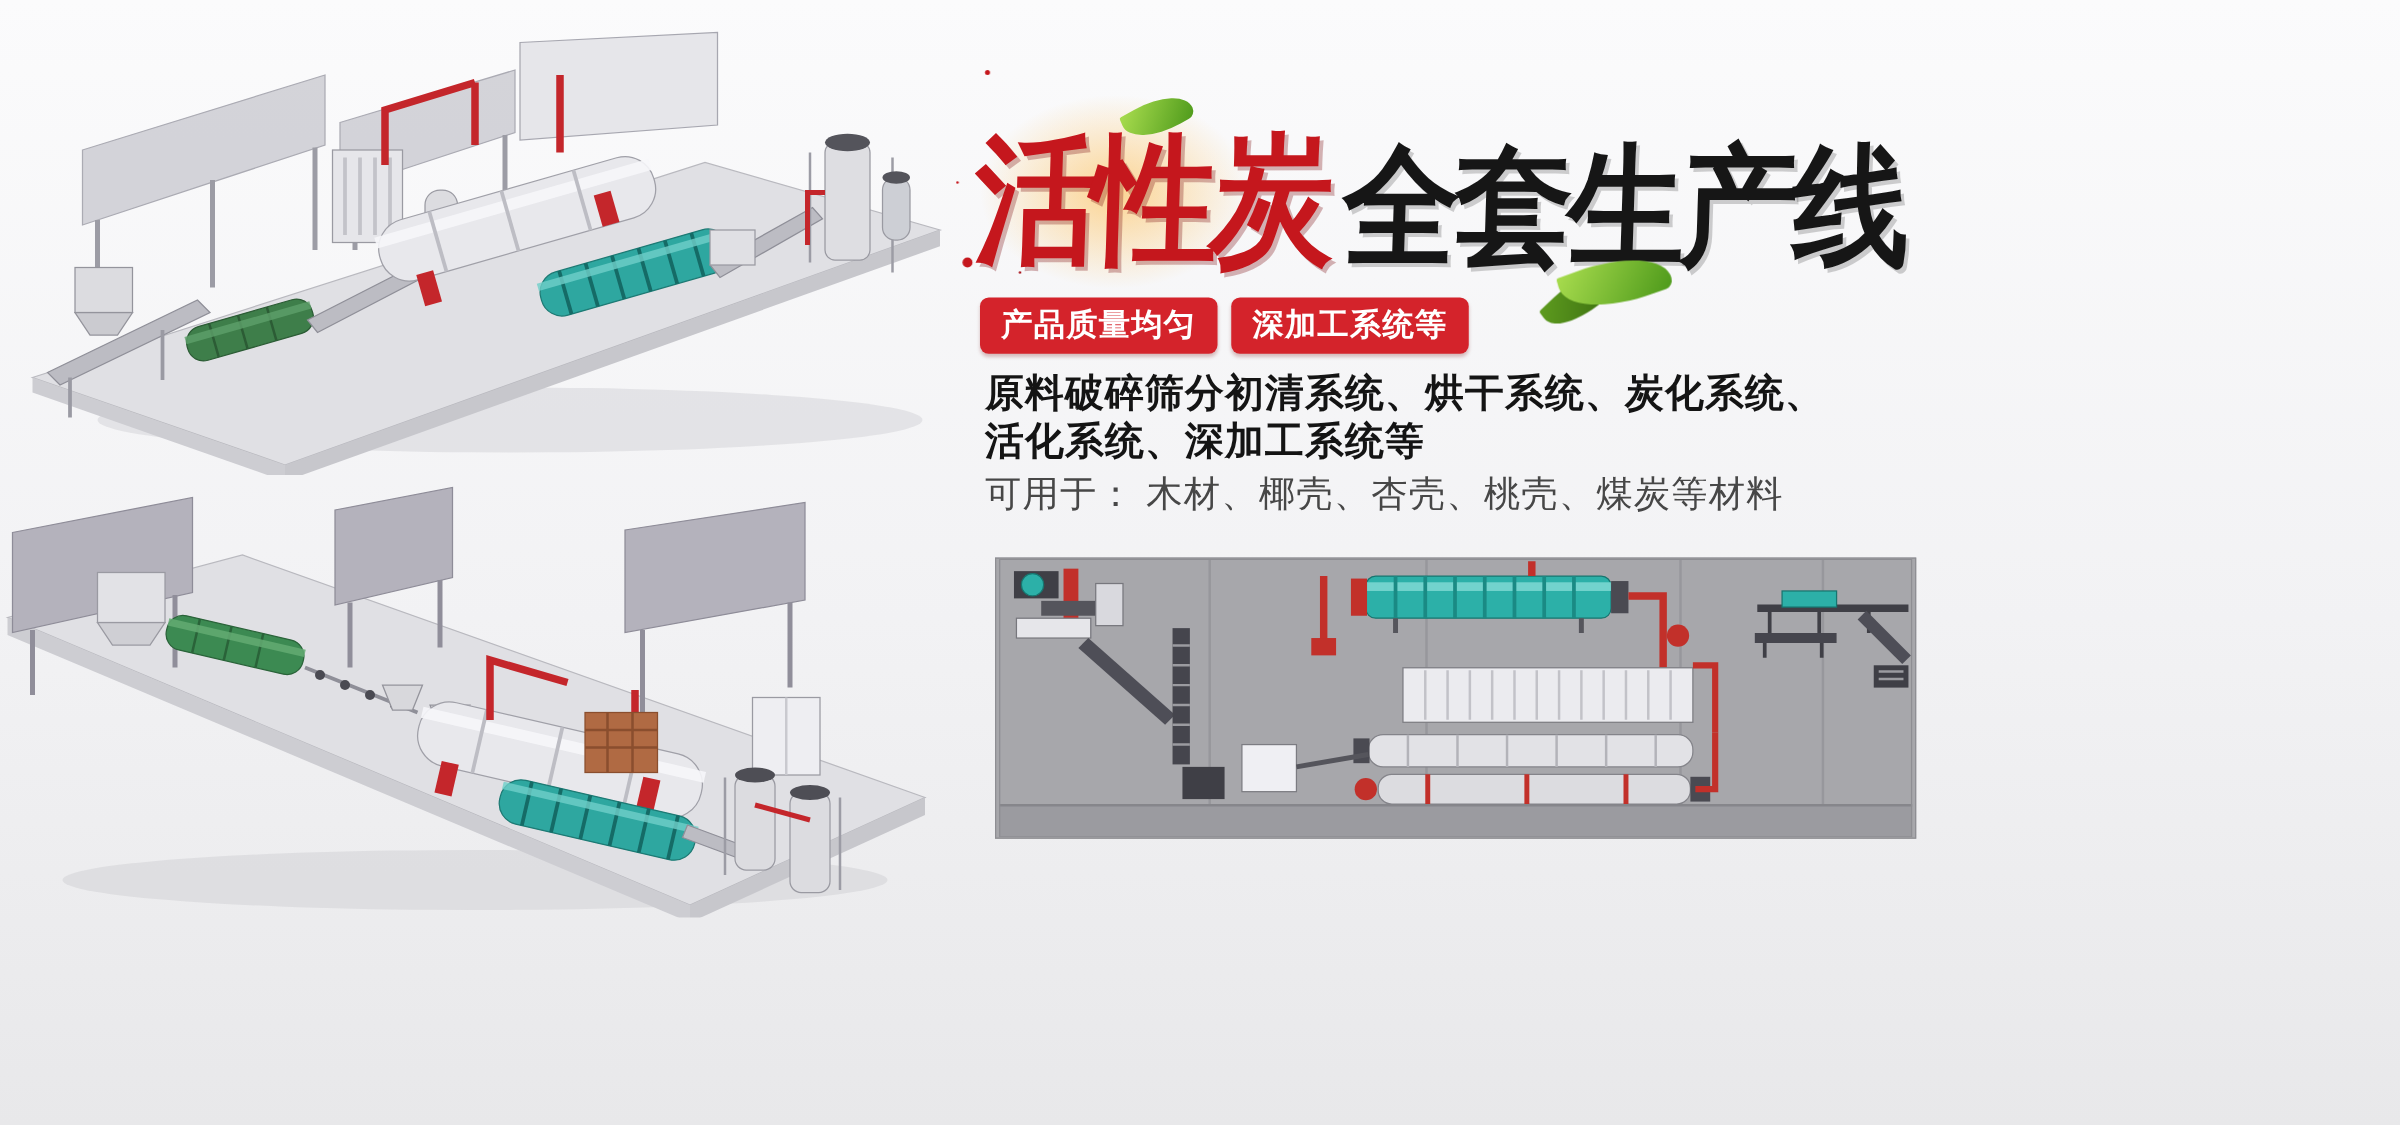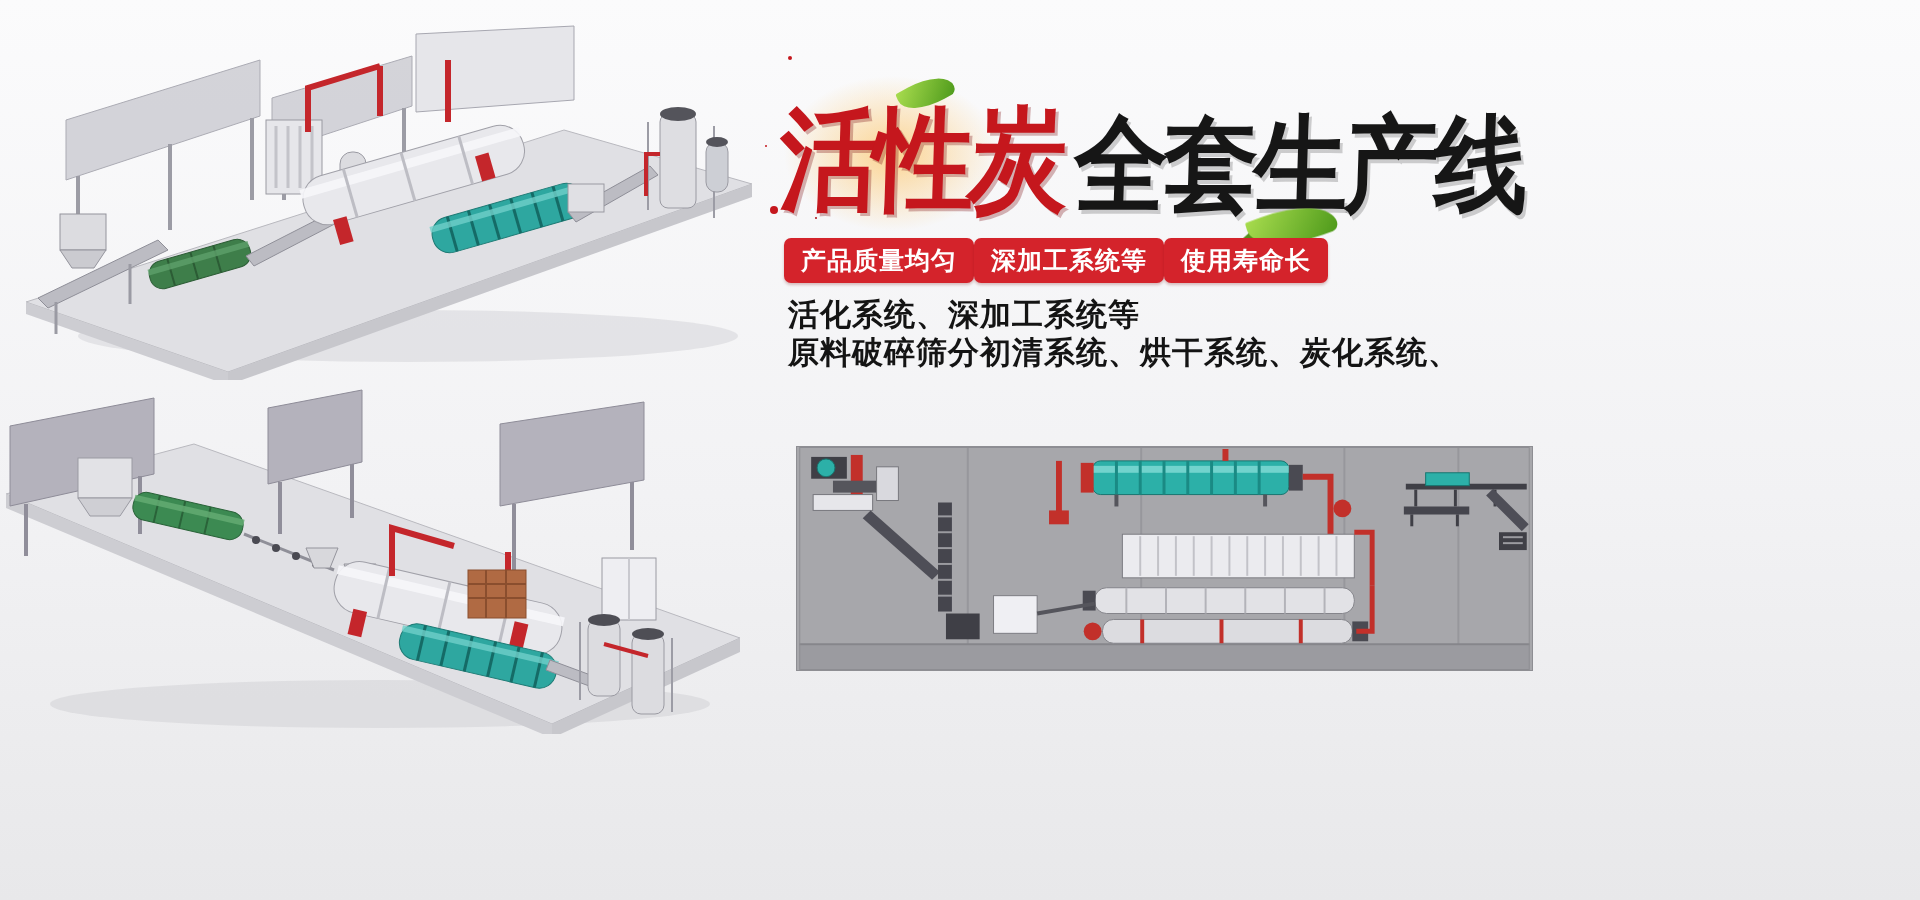--- a/index.html
+++ b/index.html
@@ -21,21 +21,21 @@
   .t-black{font-size:94px;font-weight:900;color:var(--title-black,#161616);letter-spacing:-4px;margin-left:12px;
     text-shadow:3px 3px 0 rgba(0,0,0,.18);transform:skewX(-2deg);}
   .leaf{position:absolute;background:linear-gradient(135deg,#a8dc4e,#4e9a1b);pointer-events:none;}
   .leaf-1{width:56px;height:25px;left:118px;top:-6px;border-radius:2px 100% 8px 100%;transform:rotate(-26deg);}
   .leaf-2{width:88px;height:34px;left:468px;top:108px;border-radius:2px 100% 8px 100%;transform:rotate(-18deg);z-index:2;}
   .leaf-3{width:70px;height:28px;left:452px;top:120px;border-radius:2px 100% 8px 100%;transform:rotate(-40deg);
     background:linear-gradient(135deg,#5e9c1f,#35660e);z-index:1;}
   .splatter{position:absolute;left:770px;top:206px;width:8px;height:8px;border-radius:50%;
     background:var(--title-red,#c5171d);
     box-shadow:16px -152px 0 -2px var(--title-red,#c5171d),-8px -64px 0 -3px var(--title-red,#c5171d),42px 8px 0 -3px #a9131a;}
-  .badges{position:absolute;left:784px;top:238px;display:flex;}
+  .badges{position:absolute;left:784px;top:238px;display:flex;gap:11px;}
   .badge{background:var(--badge-bg,#d4232b);color:var(--badge-text,#fff);font-size:25px;font-weight:700;
     padding:8px 17px;border-radius:7px;line-height:1.15;letter-spacing:1px;box-shadow:0 2px 3px rgba(120,10,12,.25);}
   .desc{position:absolute;left:788px;top:296px;font-size:31px;font-weight:700;color:var(--desc-text,#141414);
     line-height:1.24;letter-spacing:1px;}
   .materials{position:absolute;left:788px;top:376px;font-size:29px;font-weight:400;color:var(--materials-text,#474747);
     letter-spacing:1px;}
   .layout{position:absolute;left:796px;top:446px;width:737px;height:225px;border:1px solid #8e8e93;background:#a7a7ab;}
 </style>
 </head>
 <body>
@@ -215,27 +215,27 @@
     <span class="t-black">全套生产线</span>
     <span class="leaf leaf-1"></span>
     <span class="leaf leaf-3"></span>
     <span class="leaf leaf-2"></span>
   </div>
   <div class="splatter"></div>
 
   <div class="badges">
     <div class="badge">产品质量均匀</div>
     <div class="badge">深加工系统等</div>
-    <div class="badge">使用寿命长</div>
   </div>
 
   <div class="desc">
+    <div>原料破碎筛分初清系统、烘干系统、炭化系统、</div>
     <div>活化系统、深加工系统等</div>
-    <div>原料破碎筛分初清系统、烘干系统、炭化系统、</div>
   </div>
+  <div class="materials">可用于： 木材、椰壳、杏壳、桃壳、煤炭等材料</div>
 
   <svg class="layout" viewBox="0 0 737 225">
     <rect x="0" y="0" width="737" height="225" fill="#a7a7ab"></rect>
     <g stroke="#97979c" stroke-width="2">
       <line x1="170" y1="0" x2="170" y2="199"></line>
       <line x1="345" y1="0" x2="345" y2="199"></line>
       <line x1="550" y1="0" x2="550" y2="199"></line>
       <line x1="665" y1="0" x2="665" y2="199"></line>
     </g>
     <rect x="0" y="199" width="737" height="26" fill="#9b9ba0"></rect>

